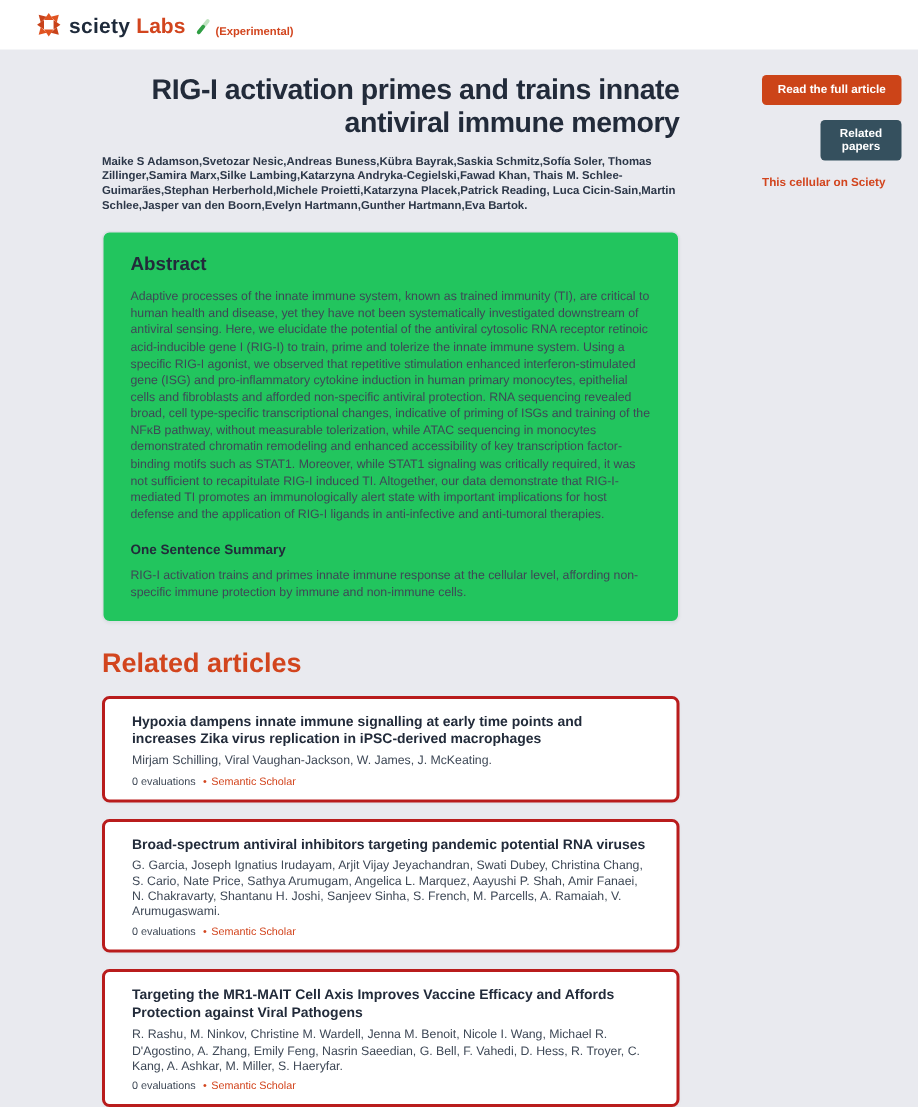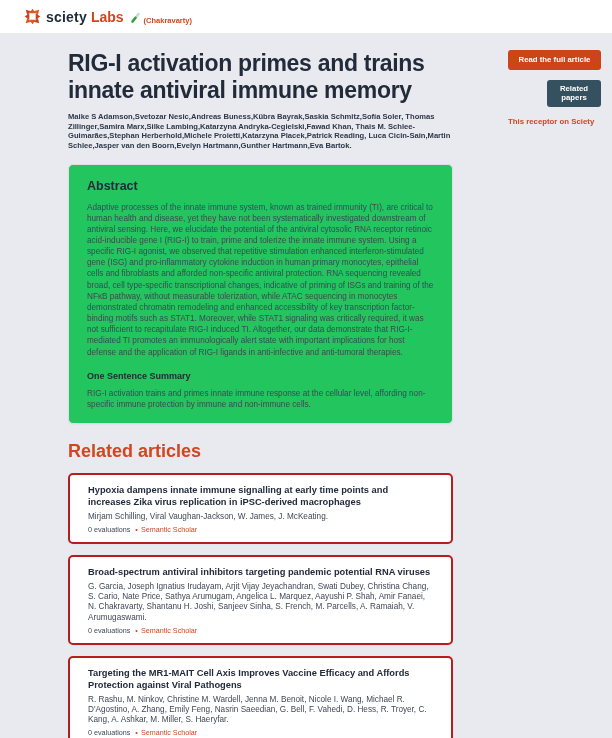--- a/index.html
+++ b/index.html
@@ -23,21 +23,21 @@
   .brand-suffix { font-size: 14px; font-weight: 700; color: #D2451E; margin-left: 4px; }
   .tube-icon { display: inline-flex; margin-left: 6px; position: relative; top: 1px; }
   .experimental { font-size: 7.5px; font-weight: 600; color: #D2451E; margin-left: 2px; position: relative; top: 4px; }
 
   
   .content { display: flex; align-items: flex-start; padding: 17px 11px 0 68px; }
   .main { width: 385px; flex: none; }
   .side { width: 93px; flex: none; margin-left: 55px; }
 
   
-  .title { font-size: 23px; line-height: 1.18; letter-spacing: -0.3px; font-weight: 700; color: #222B3A; }
+  .title { font-size: 19px; line-height: 1.18; letter-spacing: -0.3px; font-weight: 700; color: #222B3A; text-align: right; }
   .authors { margin-top: 8px; font-size: 7.6px; font-weight: 700; line-height: 1.26; color: #2C3748; }
 
   
   .abstract-card {
     margin-top: 13px; background: #22c55e;
     border: 1px solid #DEE0E6; border-radius: 5px;
     padding: 14px 18px 13px;
     box-shadow: 0 1px 2px rgba(30,40,60,0.04);
   }
   .abstract-heading { font-size: 12.5px; font-weight: 700; color: #222B3A; margin-bottom: 9px; }
@@ -93,21 +93,21 @@
         </svg>
       </span>
       <span class="brand">sciety</span>
       <span class="brand-suffix">Labs</span>
       <span class="tube-icon">
         <svg viewBox="0 0 24 24" width="12" height="12" aria-hidden="true">
           <line x1="5" y1="19" x2="17" y2="4" stroke="#BFE3C0" stroke-width="5" stroke-linecap="round"></line>
           <line x1="5" y1="19" x2="11" y2="11.5" stroke="#2F9E44" stroke-width="5" stroke-linecap="round"></line>
         </svg>
       </span>
-      <span class="experimental">(Chakravarty)</span>
+      <span class="experimental">(Experimental)</span>
     </a>
   </div>
 
   <div class="content">
 
     <div class="main">
       <h1 class="title">RIG-I activation primes and trains innate antiviral immune memory</h1>
       <p class="authors">Maike S Adamson,Svetozar Nesic,Andreas Buness,Kübra Bayrak,Saskia Schmitz,Sofía Soler, Thomas Zillinger,Samira Marx,Silke Lambing,Katarzyna Andryka-Cegielski,Fawad Khan, Thais M. Schlee-Guimarães,Stephan Herberhold,Michele Proietti,Katarzyna Placek,Patrick Reading, Luca Cicin-Sain,Martin Schlee,Jasper van den Boorn,Evelyn Hartmann,Gunther Hartmann,Eva Bartok.</p>
 
       <div class="abstract-card">
@@ -151,17 +151,17 @@
           <a class="meta-source">Semantic Scholar</a>
         </div>
       </div>
 
       <a class="more-link">More</a>
     </div>
 
     <div class="side">
       <button class="btn-primary">Read the full article</button>
       <button class="btn-dark">Related papers</button>
-      <a class="side-link">This receptor on Sciety</a>
+      <a class="side-link">This cellular on Sciety</a>
     </div>
 
   </div>
 </div>
 
 </body></html>

